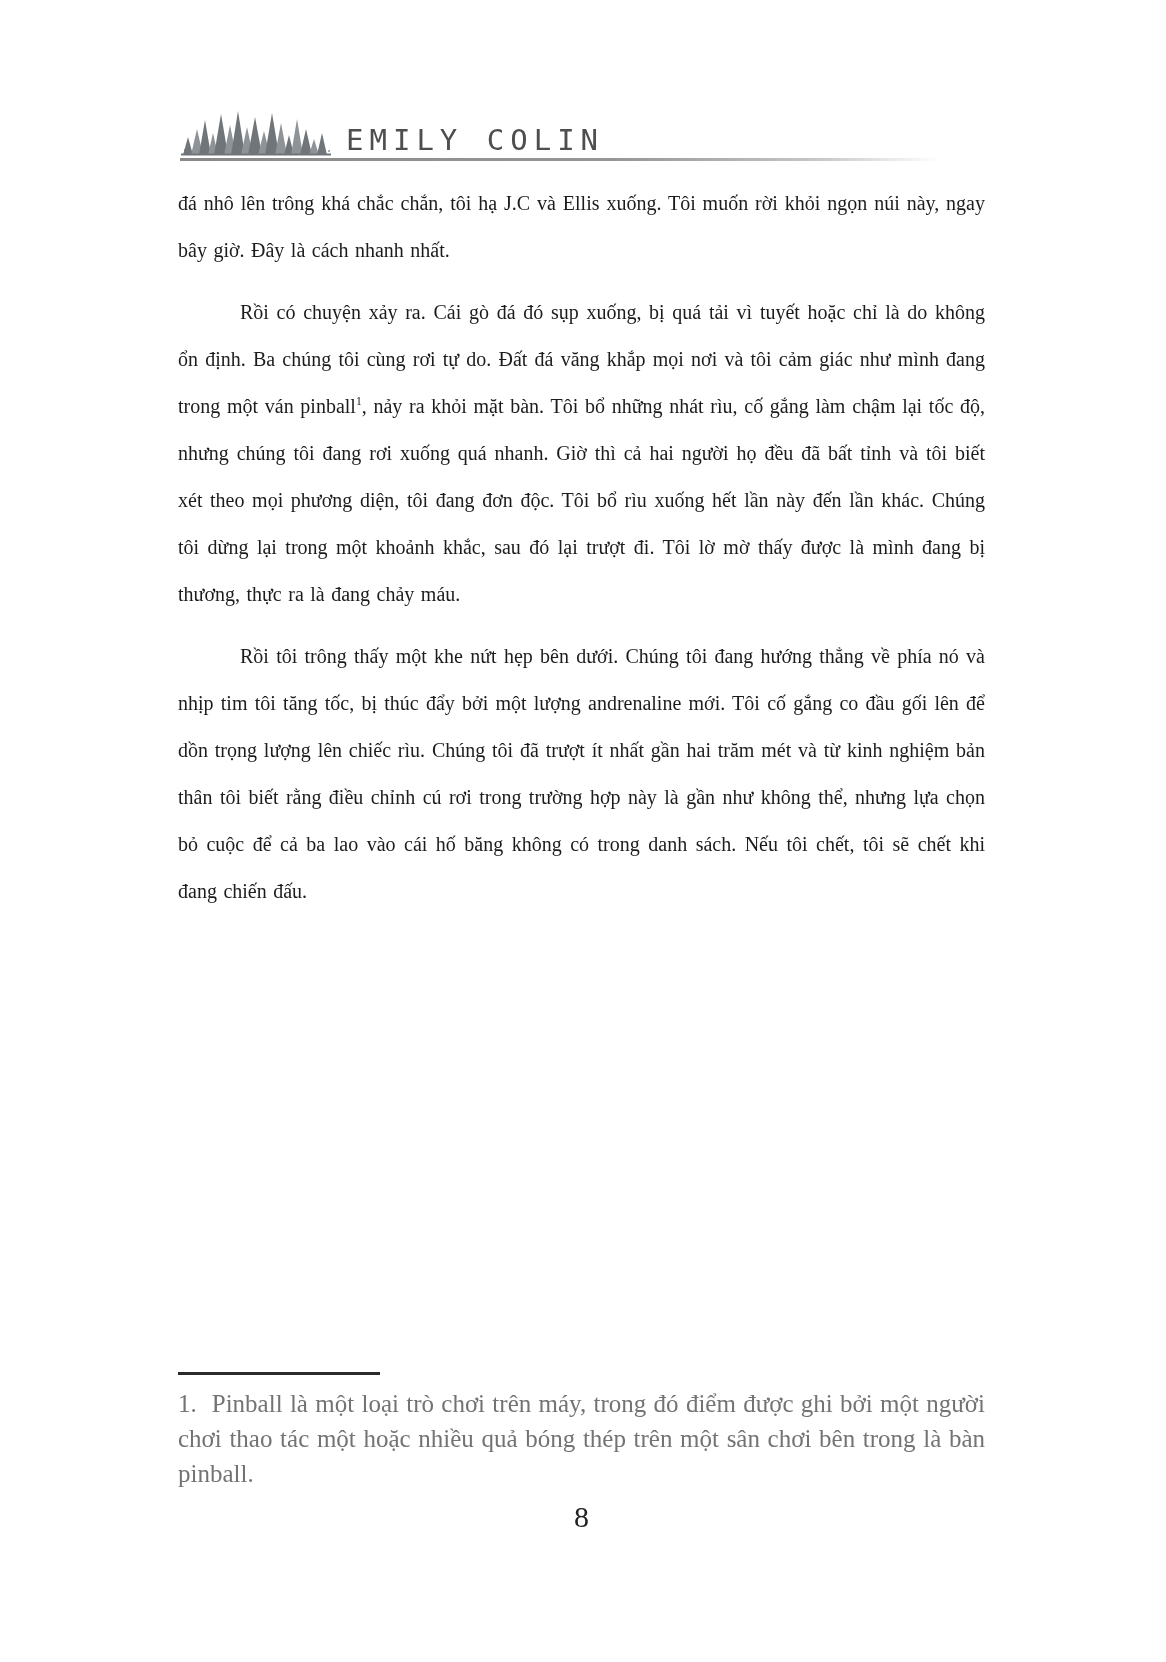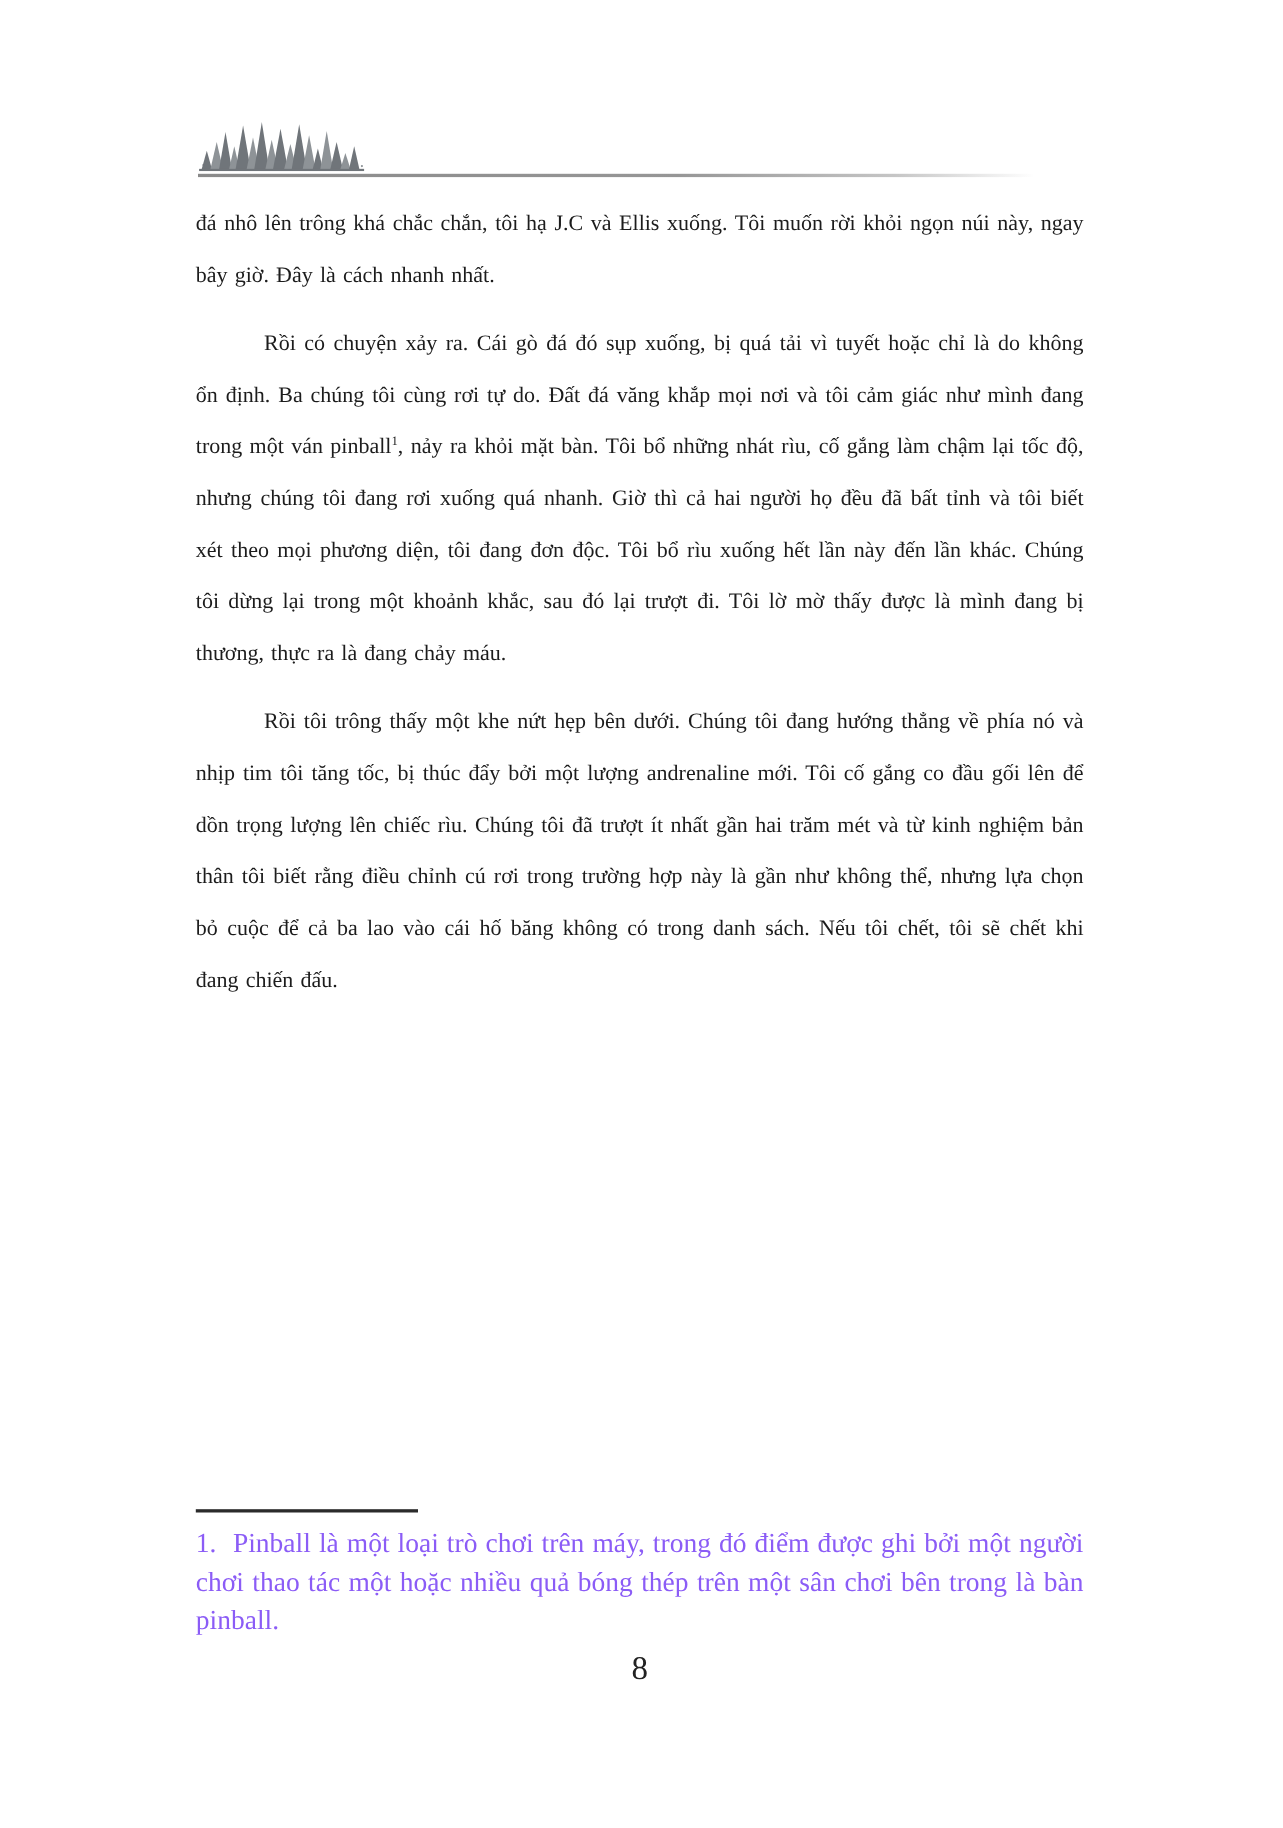--- a/index.html
+++ b/index.html
@@ -34,21 +34,21 @@
   }
   .body p { margin:0 0 15px 0; }
   .body p.indented { text-indent:62px; }
   .body sup { font-size:0.58em; vertical-align:super; line-height:0; }
 
   
   .footnote-block { position:absolute; left:178px; top:1372px; width:807px; }
   .footnote-rule { width:202px; height:3px; background:#2b2b2b; margin:0 0 11px 0; }
   .footnote-text {
     margin:0; font-size:25px; line-height:35px; text-align:justify;
-    color:#8b5cf6;
+    color:#737373;
   }
   .fn-marker { margin-right:15px; }
 
   
   .page-number {
     position:absolute; left:178px; top:1500px; width:807px;
     text-align:center; font-size:30px; color:#222;
   }
 </style>
 </head>
@@ -76,20 +76,21 @@
           <polygon points="111,49 117,13 123,49" fill="#8e9397"></polygon>
           <polygon points="120,49 126,23 132,49"></polygon>
           <polygon points="129,49 134,33 139,49" fill="#8e9397"></polygon>
           <polygon points="137,49 142,27 147,49"></polygon>
           <rect x="1" y="47.5" width="150" height="2"></rect>
           <circle cx="5" cy="44" r="1"></circle>
           <circle cx="30" cy="42" r="1" fill="#8e9397"></circle>
           <circle cx="149" cy="45" r="1" fill="#8e9397"></circle>
         </g>
       </svg>
+      <span class="author">EMILY COLIN</span>
     </div>
     <div class="header-rule"></div>
   </header>
 
   <main class="body">
     <p>đá nhô lên trông khá chắc chắn, tôi hạ J.C và Ellis xuống. Tôi muốn rời khỏi ngọn núi này, ngay bây giờ. Đây là cách nhanh nhất.</p>
     <p class="indented"><span>Rồi có chuyện xảy ra. Cái gò đá đó sụp xuống, bị quá tải vì tuyết hoặc chỉ là do không ổn định. Ba chúng tôi cùng rơi tự do. Đất đá văng khắp mọi nơi và tôi cảm giác như mình đang trong một ván pinball</span><sup>1</sup><span>, nảy ra khỏi mặt bàn. Tôi bổ những nhát rìu, cố gắng làm chậm lại tốc độ, nhưng chúng tôi đang rơi xuống quá nhanh. Giờ thì cả hai người họ đều đã bất tỉnh và tôi biết xét theo mọi phương diện, tôi đang đơn độc. Tôi bổ rìu xuống hết lần này đến lần khác. Chúng tôi dừng lại trong một khoảnh khắc, sau đó lại trượt đi. Tôi lờ mờ thấy được là mình đang bị thương, thực ra là đang chảy máu.</span></p>
     <p class="indented">Rồi tôi trông thấy một khe nứt hẹp bên dưới. Chúng tôi đang hướng thẳng về phía nó và nhịp tim tôi tăng tốc, bị thúc đẩy bởi một lượng andrenaline mới. Tôi cố gắng co đầu gối lên để dồn trọng lượng lên chiếc rìu. Chúng tôi đã trượt ít nhất gần hai trăm mét và từ kinh nghiệm bản thân tôi biết rằng điều chỉnh cú rơi trong trường hợp này là gần như không thể, nhưng lựa chọn bỏ cuộc để cả ba lao vào cái hố băng không có trong danh sách. Nếu tôi chết, tôi sẽ chết khi đang chiến đấu.</p>
   </main>
 

